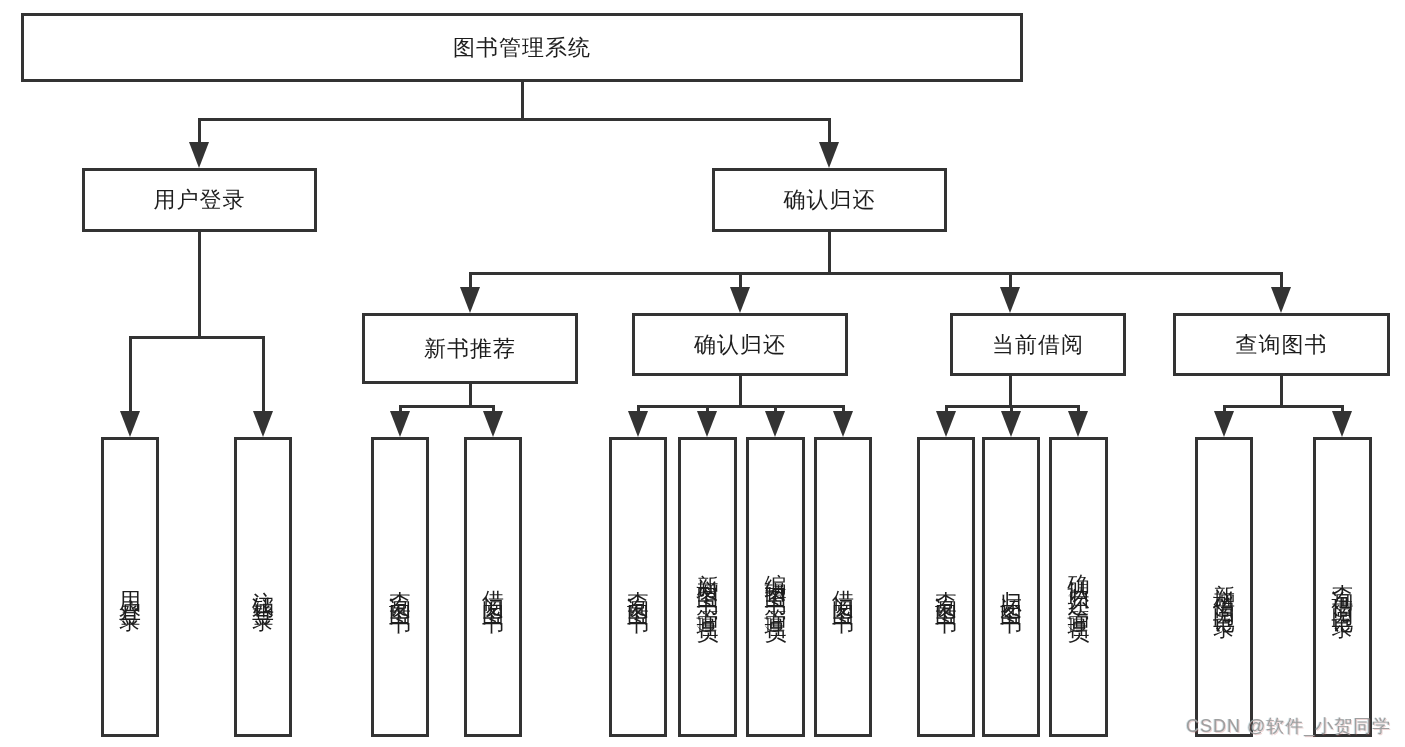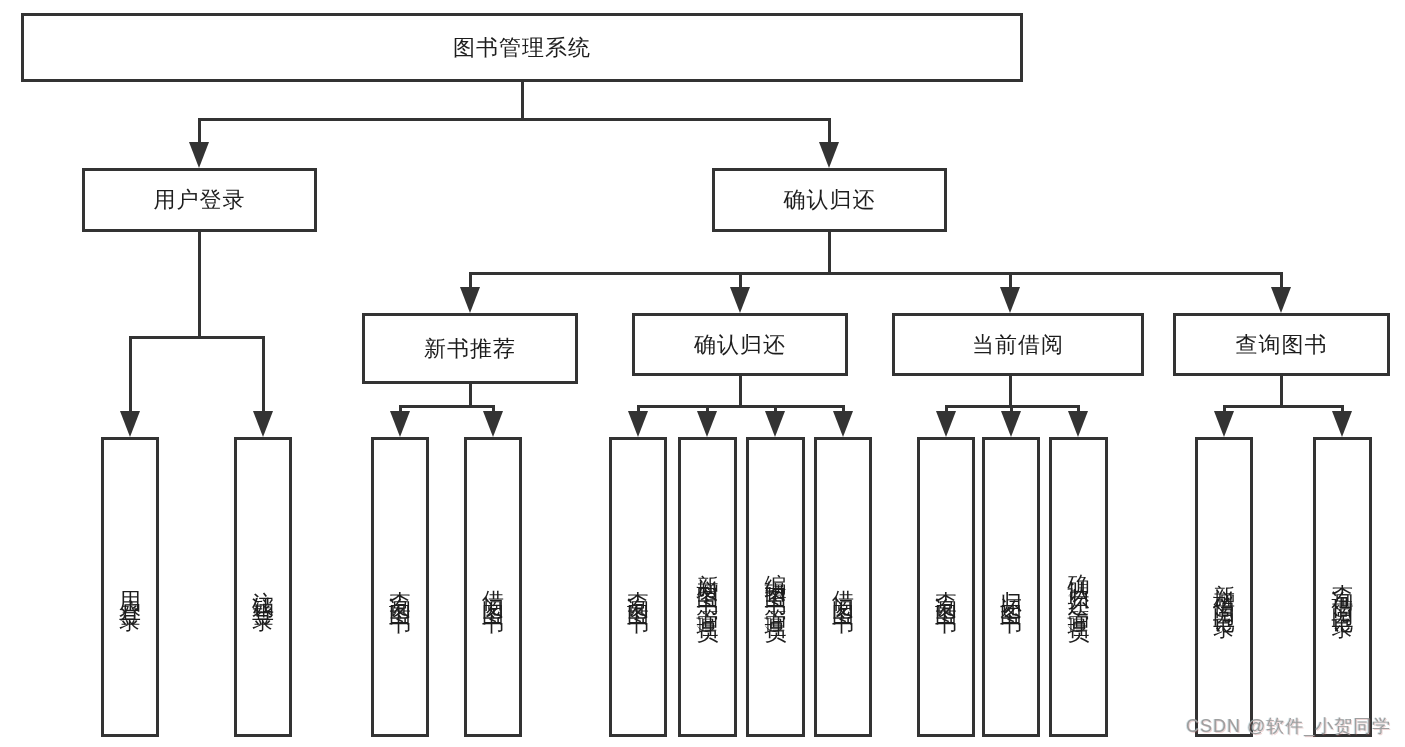--- a/index.html
+++ b/index.html
@@ -37,21 +37,21 @@
   <div class="box hlabel" style="left:21px;top:13px;width:1002px;height:69px;">图书管理系统</div>
 
   <div class="box hlabel" style="left:82px;top:168px;width:235px;height:64px;">用户登录</div>
 
   <div class="box hlabel" style="left:712px;top:168px;width:235px;height:64px;">确认归还</div>
 
   <div class="box hlabel" style="left:362px;top:313px;width:216px;height:71px;">新书推荐</div>
 
   <div class="box hlabel" style="left:632px;top:313px;width:216px;height:63px;">确认归还</div>
 
-  <div class="box hlabel" style="left:892px;top:313px;width:252px;height:63px;">当前借阅</div>
+  <div class="box hlabel" style="left:950px;top:313px;width:176px;height:63px;">当前借阅</div>
 
   <div class="box hlabel" style="left:1173px;top:313px;width:217px;height:63px;">查询图书</div>
 
   <div class="box vbox" style="left:101px;top:437px;width:58px;height:300px;">用户登录</div>
 
   <div class="box vbox" style="left:234px;top:437px;width:58px;height:300px;">注销登录</div>
 
   <div class="box vbox" style="left:371px;top:437px;width:58px;height:300px;">查询图书</div>
 
   <div class="box vbox" style="left:464px;top:437px;width:58px;height:300px;">借阅图书</div>

